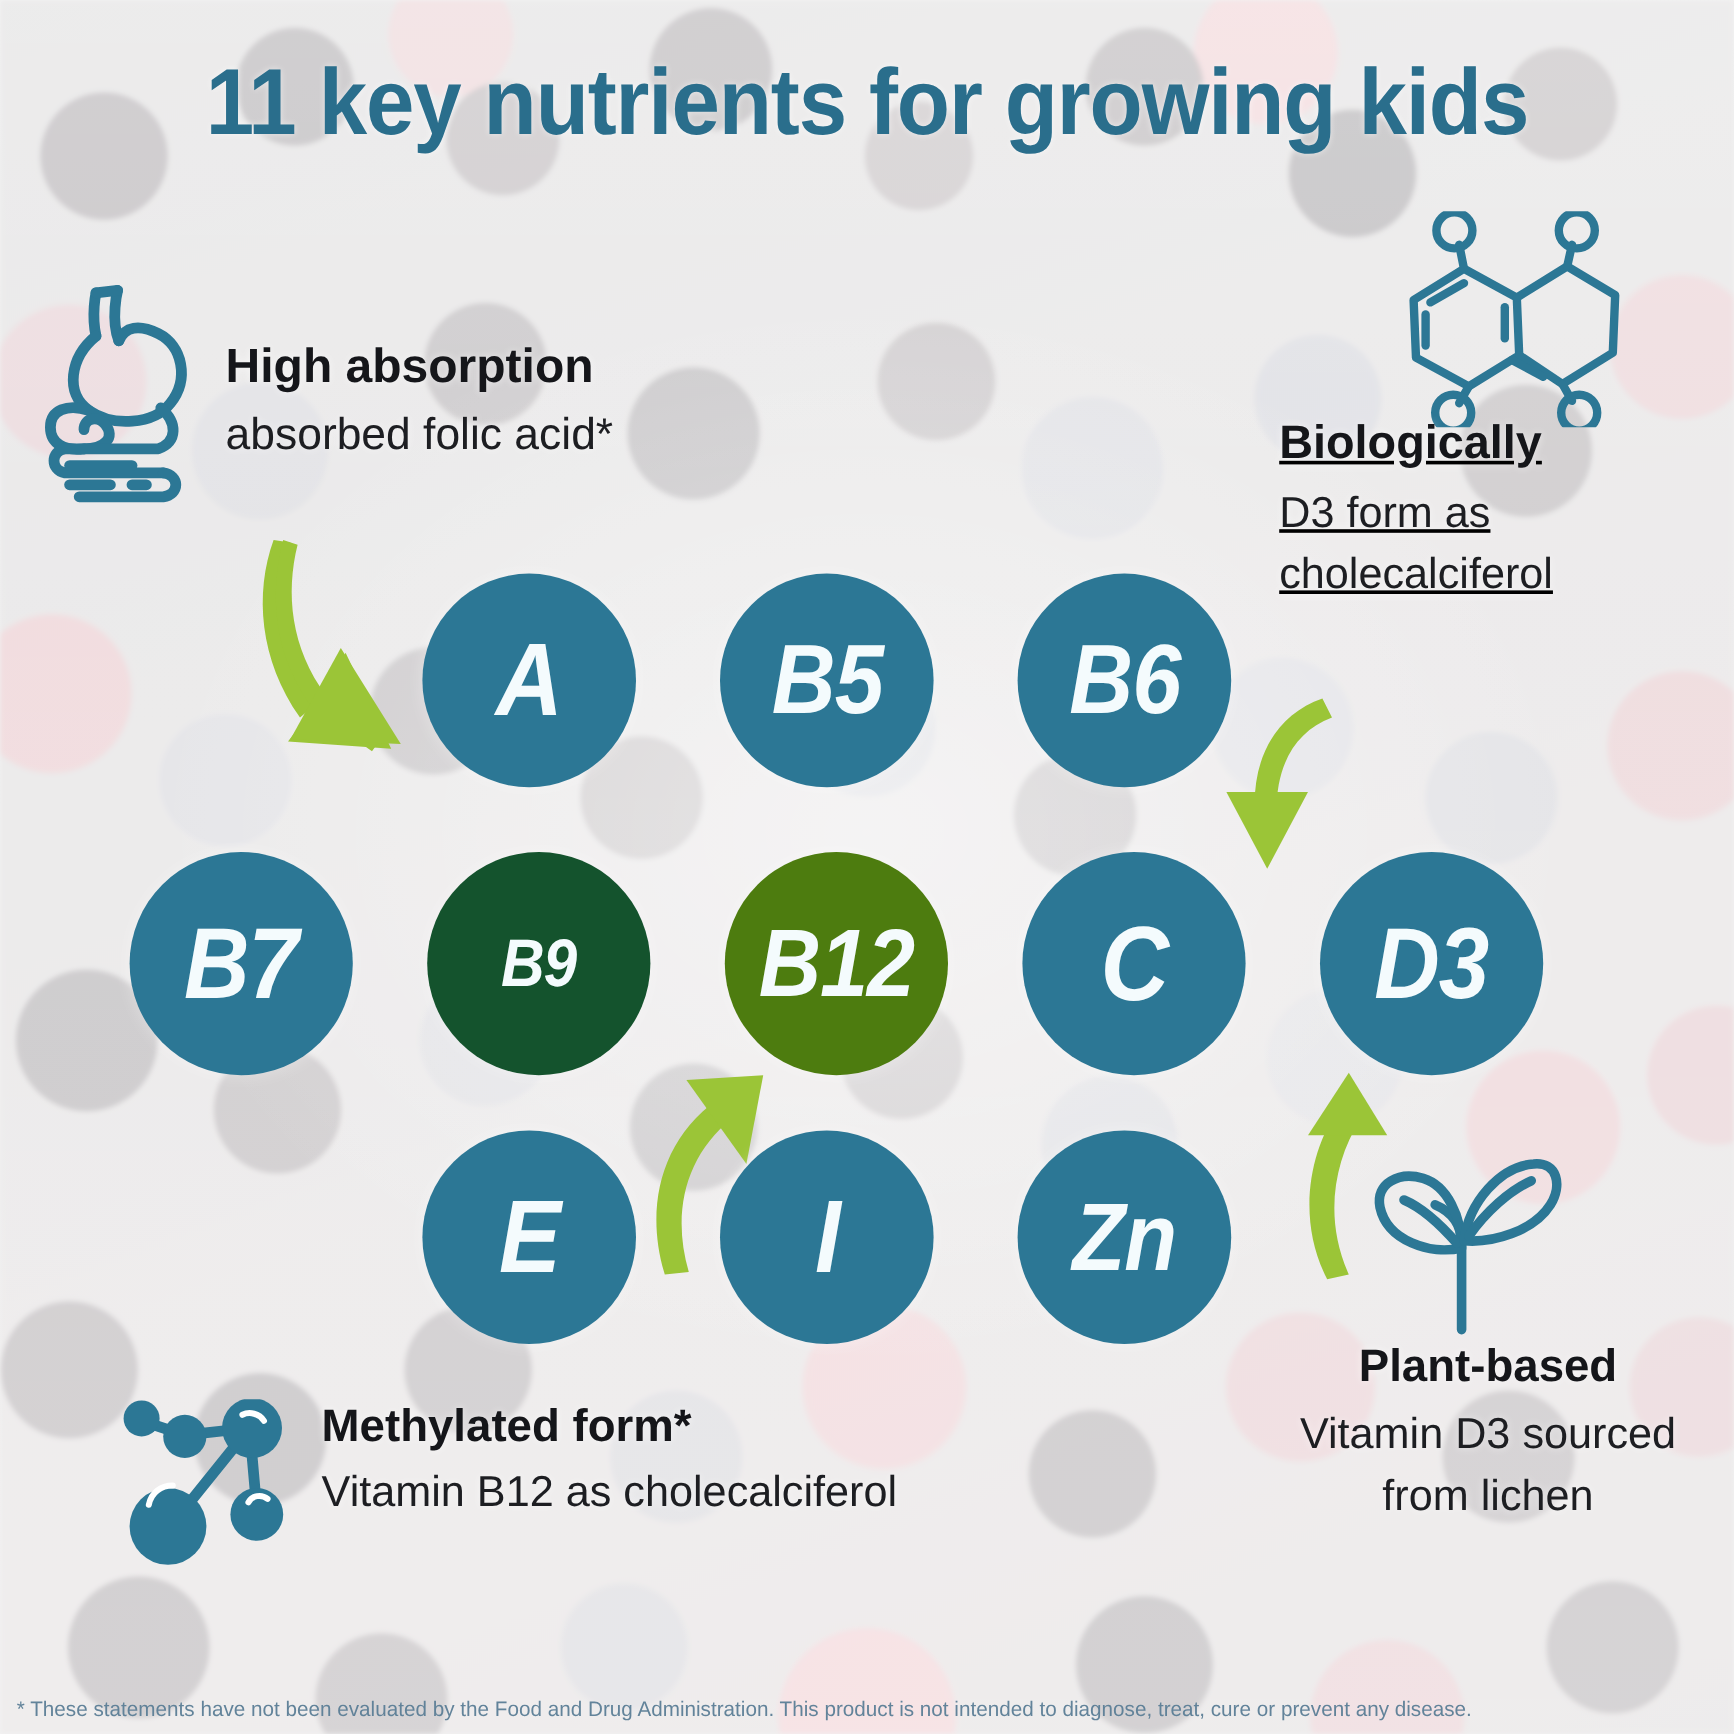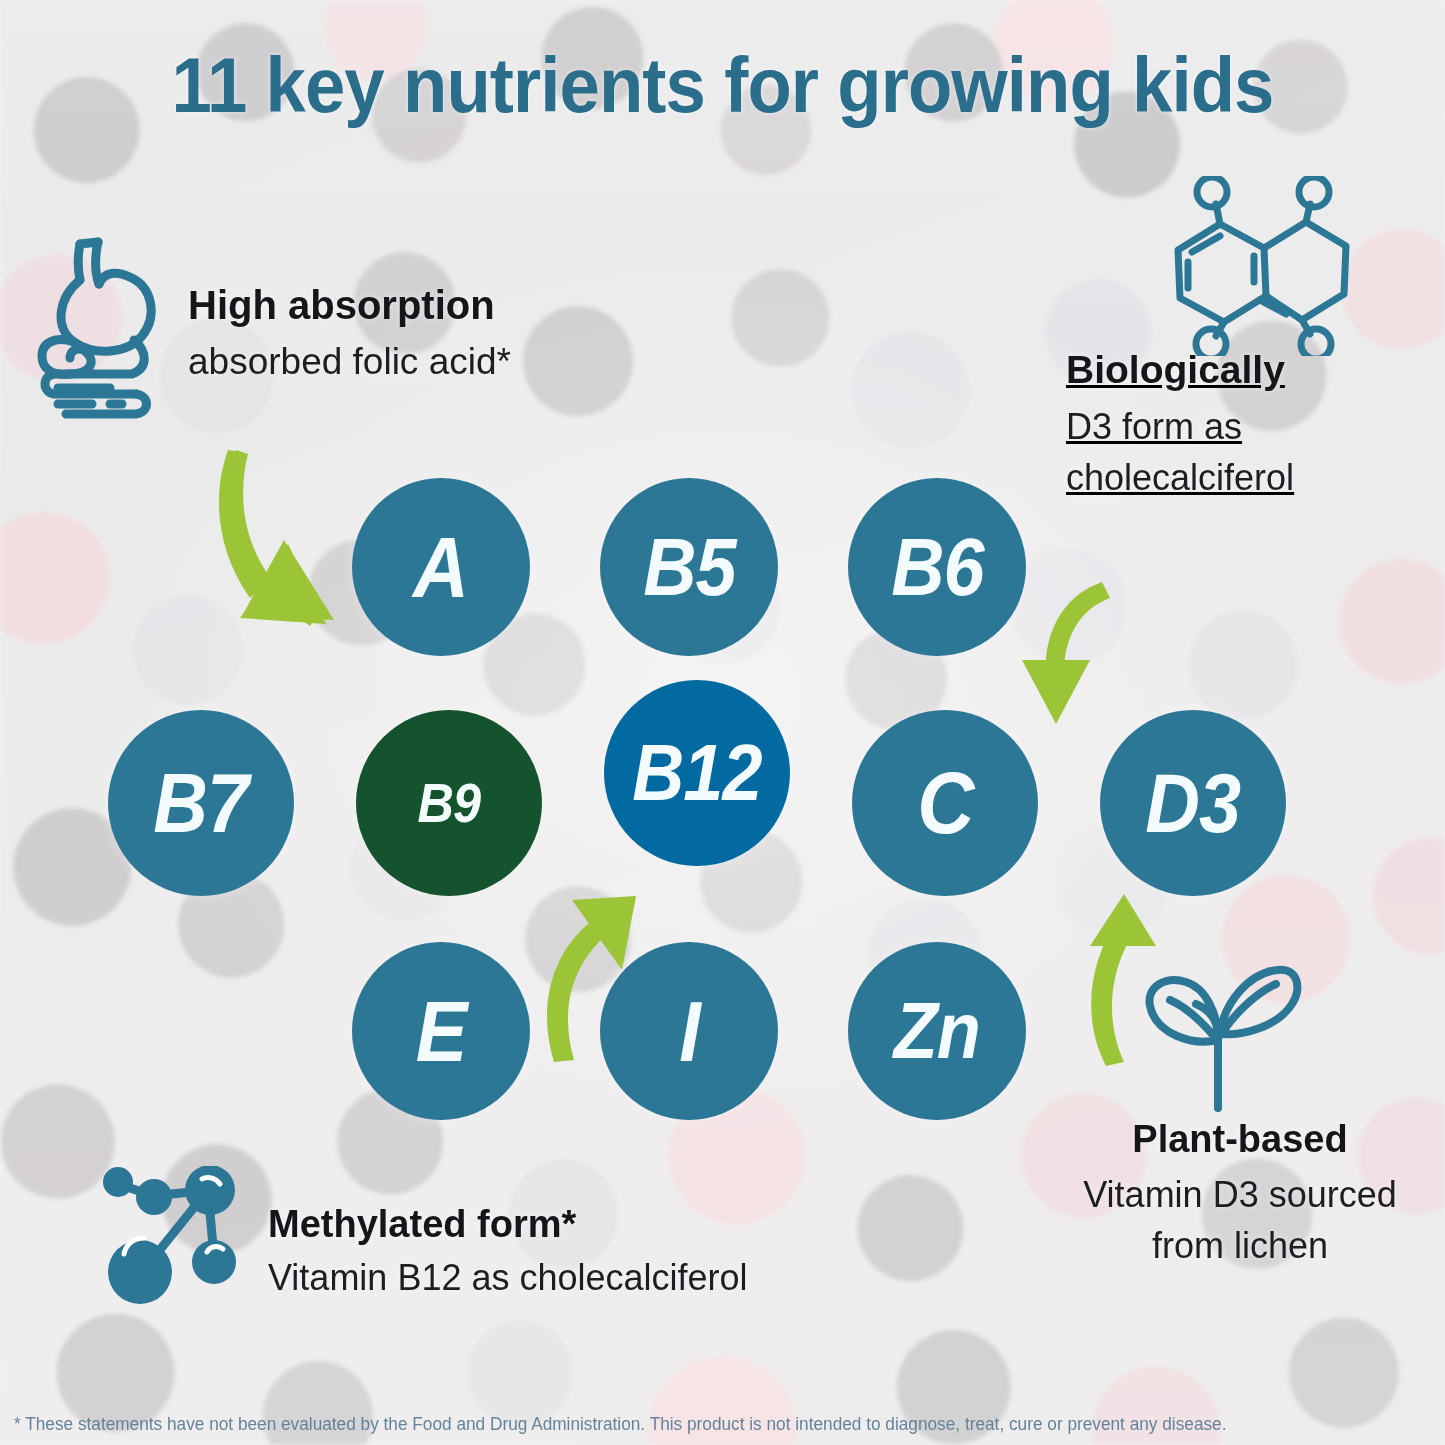--- a/index.html
+++ b/index.html
@@ -127,21 +127,21 @@
 
   #icon-digestive{position:absolute;left:36px;top:236px;width:150px;height:190px;}
 
   #feat-bioactive{left:1066px;top:348px;width:368px;text-align:left;text-decoration:underline;}
   #feat-bioactive .head{font-size:39px;margin-bottom:9px;}
   #feat-bioactive .body{font-size:36px;}
 
   #icon-molecule{position:absolute;left:1158px;top:176px;width:200px;height:180px;}
 
   #feat-methylated{left:268px;top:1168px;width:660px;}
-  #feat-methylated .head{font-size:38px;margin-bottom:6px;margin-top:35px;}
+  #feat-methylated .head{font-size:38px;margin-bottom:6px;}
   #feat-methylated .body{font-size:36px;}
 
   #icon-bonds{position:absolute;left:96px;top:1166px;width:160px;height:140px;}
 
   #feat-plant{left:1040px;top:1118px;width:400px;text-align:center;}
   #feat-plant .head{font-size:38px;margin-bottom:8px;}
   #feat-plant .body{font-size:36px;}
 
   #icon-sprout{position:absolute;left:1130px;top:958px;width:180px;height:160px;}
 
@@ -312,21 +312,21 @@
         </div>
         <div class="bubble" style="left: 848px; top: 478px; width: 178px; height: 178px; font-size: 82px; background: rgb(44, 119, 149);">
           <span>B6</span>
         </div>
         <div class="bubble" style="left: 108px; top: 710px; width: 186px; height: 186px; font-size: 84px; background: rgb(44, 119, 149);">
           <span>B7</span>
         </div>
         <div class="bubble" style="left: 356px; top: 710px; width: 186px; height: 186px; font-size: 56px; background: #14532d;">
           <span>B9</span>
         </div>
-        <div class="bubble" style="left: 604px; top: 680px; width: 186px; height: 186px; font-size: 80px; background: #0369a1;">
+        <div class="bubble" style="left: 604px; top: 710px; width: 186px; height: 186px; font-size: 80px; background: #4d7c0f;">
           <span>B12</span>
         </div>
         <div class="bubble" style="left: 852px; top: 710px; width: 186px; height: 186px; font-size: 88px; background: rgb(44, 119, 149);">
           <span>C</span>
         </div>
         <div class="bubble" style="left: 1100px; top: 710px; width: 186px; height: 186px; font-size: 84px; background: rgb(44, 119, 149);">
           <span>D3</span>
         </div>
         <div class="bubble" style="left: 352px; top: 942px; width: 178px; height: 178px; font-size: 86px; background: rgb(44, 119, 149);">
           <span>E</span>

